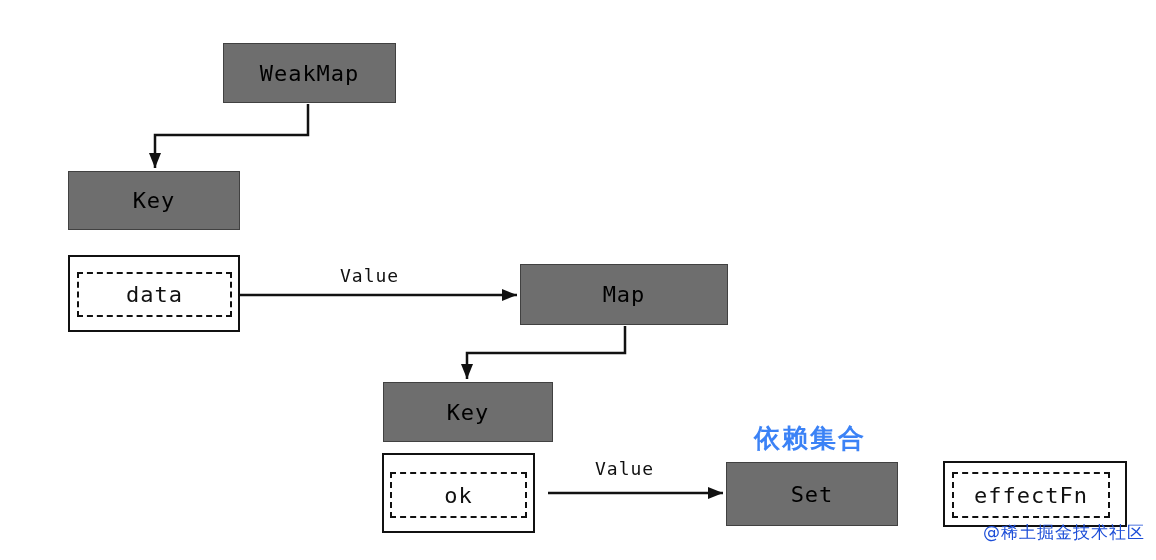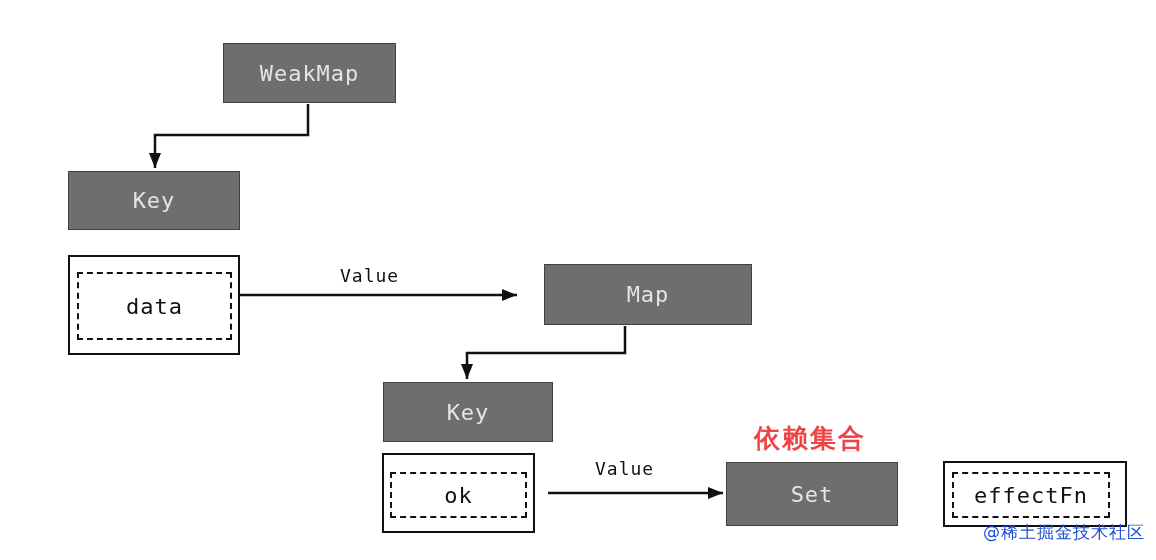--- a/index.html
+++ b/index.html
@@ -19,47 +19,47 @@
   }
   
   .node {
     position: absolute;
     display: flex;
     align-items: center;
     justify-content: center;
     background: #6e6e6e;
     border: 1px solid #414141;
     box-sizing: border-box;
-    color: #e5e5e5;
+    color: #000000;
     font-size: 22px;
     letter-spacing: 1px;
   }
   .n-weakmap { left: 223px; top: 43px;  width: 173px; height: 60px; }
   .n-key1    { left: 68px;  top: 171px; width: 172px; height: 59px; }
-  .n-map     { left: 520px; top: 264px; width: 208px; height: 61px; margin-left: 24px; }
+  .n-map     { left: 520px; top: 264px; width: 208px; height: 61px; }
   .n-key2    { left: 383px; top: 382px; width: 170px; height: 60px; }
   .n-set     { left: 726px; top: 462px; width: 172px; height: 64px; }
   
   .obox {
     position: absolute;
     background: #ffffff;
     border: 2px solid #111111;
     box-sizing: border-box;
   }
   .obox .inner {
     position: absolute;
     border: 2px dashed #111111;
     display: flex;
     align-items: center;
     justify-content: center;
     color: #111111;
     font-size: 22px;
     letter-spacing: 1px;
   }
-  .b-data     { left: 68px;  top: 255px; width: 172px; height: 100px; }
+  .b-data     { left: 68px;  top: 255px; width: 172px; height: 77px; }
   .b-data .inner     { left: 7px;  right: 6px;  top: 15px; bottom: 13px; }
   .b-ok       { left: 382px; top: 453px; width: 153px; height: 80px; }
   .b-ok .inner       { left: 6px;  right: 6px;  top: 17px; bottom: 13px; }
   .b-effectfn { left: 924px; top: 461px; width: 184px; height: 66px; margin-left: 19px; }
   .b-effectfn .inner { left: 7px;  right: 15px; top: 9px;  bottom: 7px; }
   
   .edge-label {
     position: absolute;
     color: #111111;
     font-size: 18px;
@@ -67,21 +67,21 @@
   }
   .lbl-value1 { left: 340px; top: 265px; }
   .lbl-value2 { left: 595px; top: 458px; }
   
   .cjk-label {
     position: absolute;
     left: 754px; top: 421px;
     font-family: "DejaVu Sans", sans-serif;
     font-size: 26px;
     font-weight: 600;
-    color: #ef4444;
+    color: #3b82f6;
     letter-spacing: 2px;
   }
   
   .watermark {
     position: absolute;
     right: 11px; top: 521px;
     font-family: "DejaVu Sans", sans-serif;
     font-size: 17px;
     color: #1d4ed8;
     letter-spacing: 1px;

